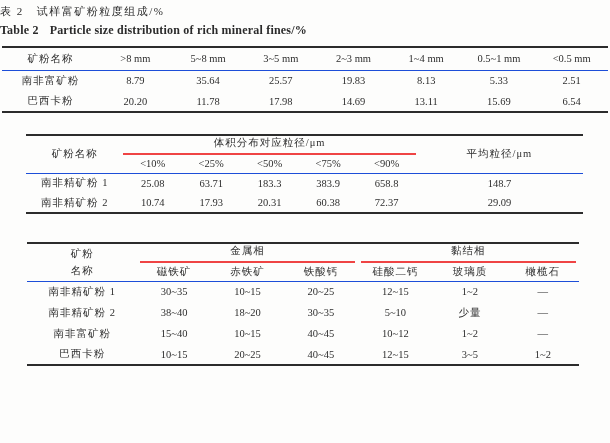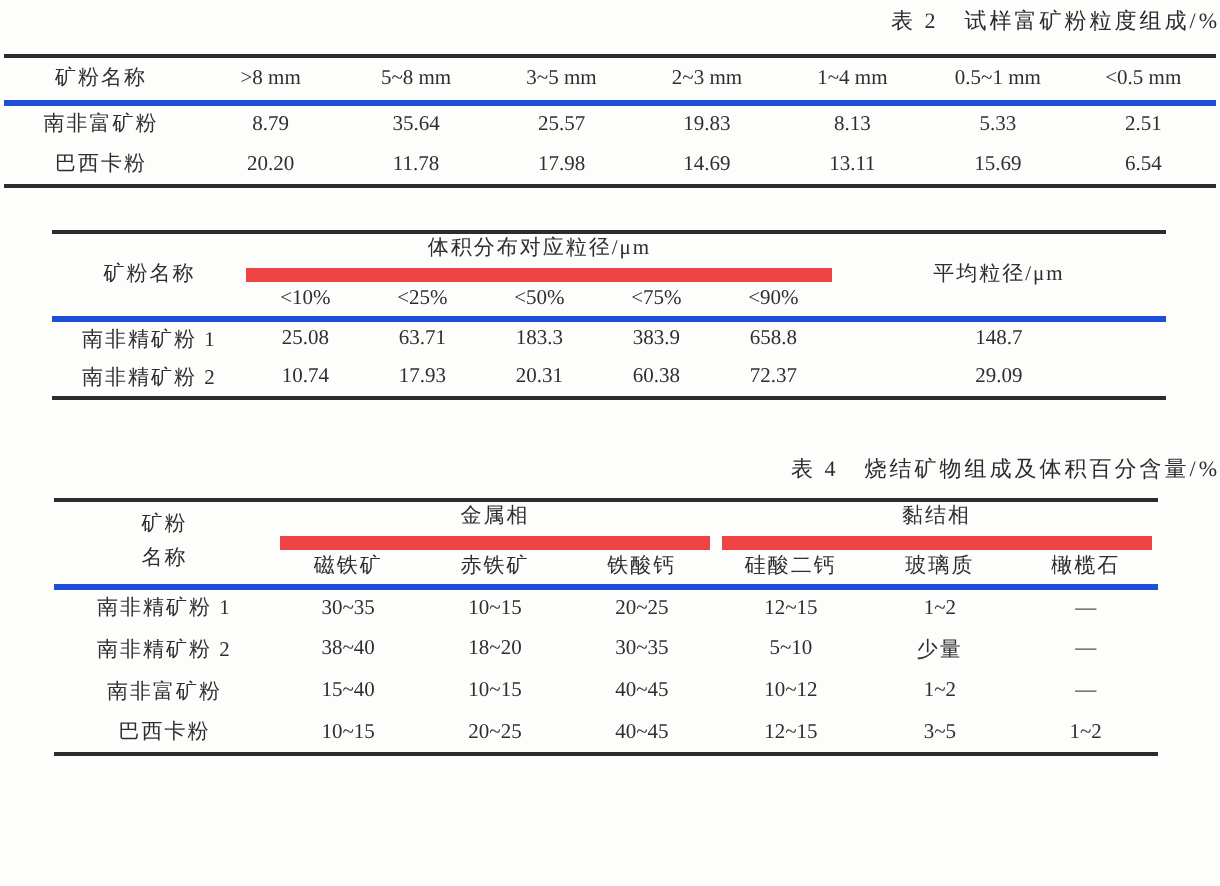--- a/index.html
+++ b/index.html
@@ -5,34 +5,34 @@
   html,body{margin:0;padding:0;}
   body{
     width:610px;height:443px;overflow:hidden;
     background:#fdfdfc;color:#2b2b2b;
     font-family:"Liberation Serif","DejaVu Serif",serif;
   }
   .section{margin:0;}
   .sec1{padding-top:4px;}
   .sec2{margin-top:21px;}
   .sec3{margin-top:28px;}
-  .cap{text-align:right;line-height:14px;}
+  .cap{text-align:left;line-height:14px;}
   .cap-zh{font-size:11px;letter-spacing:1.5px;}
   .cap-en{font-size:12px;font-weight:bold;margin-top:5px;letter-spacing:0.2px;}
   .cap-label{margin-right:13px;white-space:nowrap;}
   .cap-en .cap-label{margin-right:11px;}
 
   table{border-collapse:collapse;table-layout:fixed;font-size:10.5px;color:#2e2e2e;}
   th,td{font-weight:normal;text-align:center;padding:0;overflow:hidden;white-space:nowrap;}
   .zh{letter-spacing:1px;}
   .heavy-t{border-top:2px solid #2c2c2c;}
   .heavy-b{border-bottom:2px solid #2c2c2c;}
-  .hdr-b{border-bottom:3px solid #1d4ed8;}
+  .hdr-b{border-bottom:1px solid #1d4ed8;}
   .span-th{vertical-align:bottom;}
-  .span-label{border-bottom:7px solid #ef4444;padding-bottom:3px;letter-spacing:1px;}
+  .span-label{border-bottom:2px solid #ef4444;padding-bottom:3px;letter-spacing:1px;}
   .g-pad{margin:0 3px;}
 
   .t2{width:606px;margin:9px 2px 0 2px;}
   .t2 thead tr{height:23px;}
   .t2 tbody tr{height:21px;}
 
   .t3{width:557px;margin:9px 0 0 26px;}
   .t3 thead tr.r1{height:18px;}
   .t3 thead tr.r2{height:18px;}
   .t3 tbody tr{height:20px;}
@@ -41,20 +41,23 @@
   .t4 thead tr{height:18px;}
   .t4 tbody tr{height:21px;}
   .two-line div{line-height:17px;font-family:Liberation Serif, serif;}
 </style>
 </head>
 <body>
 
 <div class="section sec1">
   <div class="cap cap-zh">
     <span class="cap-label">表 2</span><span>试样富矿粉粒度组成/%</span>
+  </div>
+  <div class="cap cap-en">
+    <span class="cap-label">Table 2</span><span>Particle size distribution of rich mineral fines/%</span>
   </div>
   <table class="t2 heavy-t heavy-b">
     <colgroup>
       <col style="width:16%">
         <col style="width:12%">
         <col style="width:12%">
         <col style="width:12%">
       <col style="width:12%">
         <col style="width:12%">
         <col style="width:12%">
@@ -141,23 +144,20 @@
         <td>20.31</td>
         <td>60.38</td>
         <td>72.37</td>
         <td>29.09</td>
       </tr>
     </tbody>
   </table>
 </div>
 
 <div class="section sec3">
-  <div class="cap cap-zh">
-    <span class="cap-label">表 4</span><span>烧结矿物组成及体积百分含量/%</span>
-  </div>
   <table class="t4 heavy-t heavy-b">
     <colgroup>
       <col style="width:20%">
         <col style="width:13.3%">
         <col style="width:13.3%">
         <col style="width:13.3%">
       <col style="width:13.7%">
         <col style="width:13.3%">
         <col style="width:13.1%">
     </colgroup>

